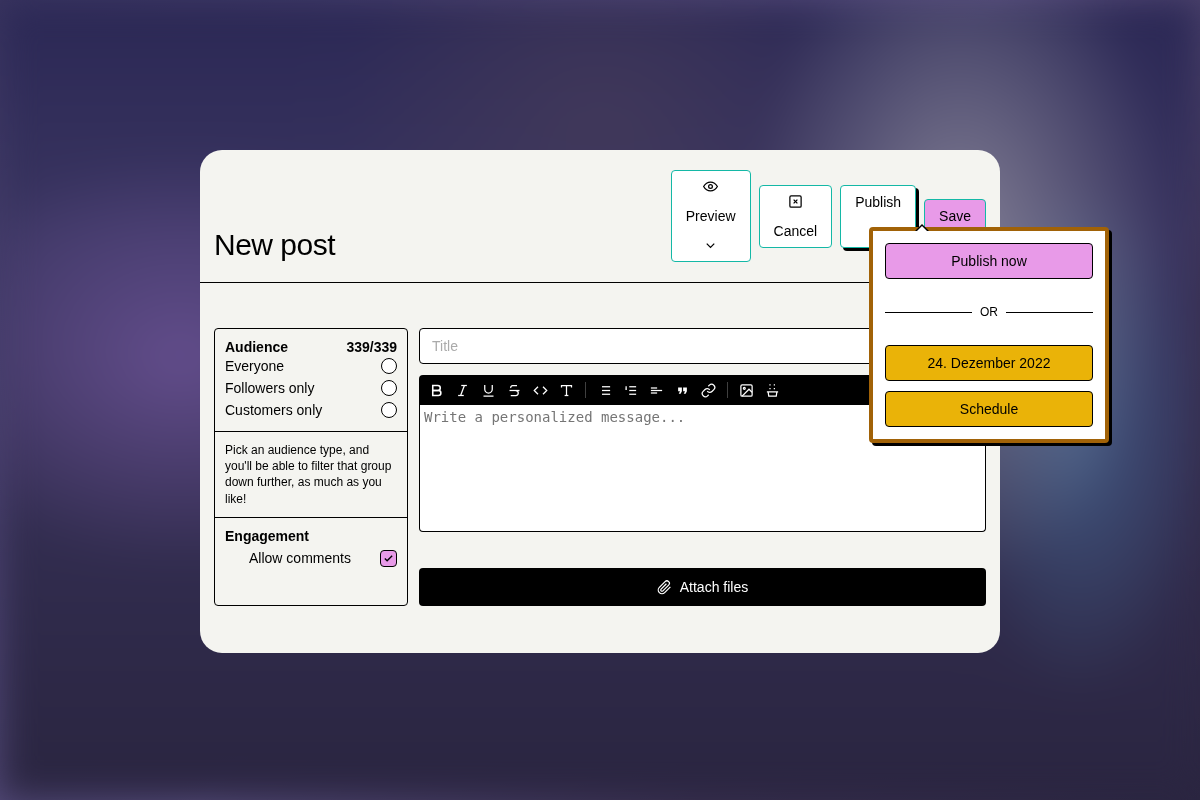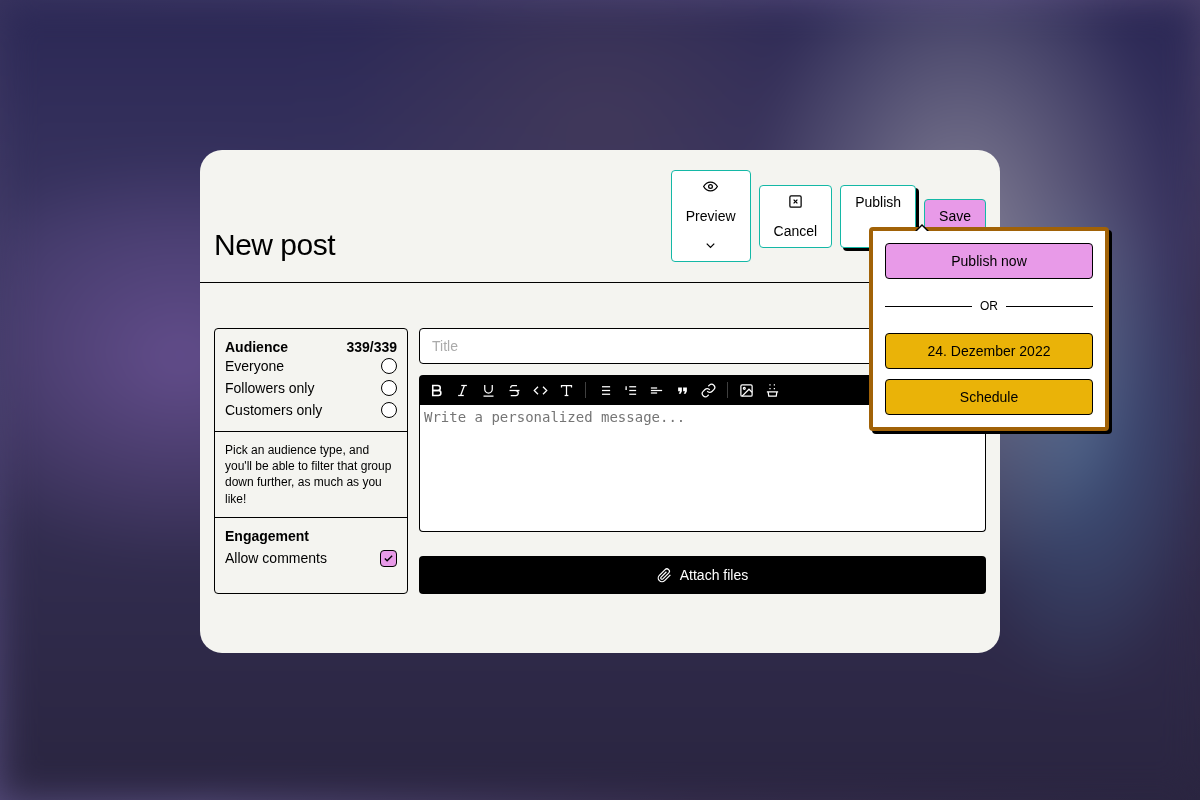--- a/index.html
+++ b/index.html
@@ -56,21 +56,21 @@
     background: #f4f4f0;
   }
   .side-section { padding: 10px 10px; border-bottom: 1px solid #000; }
   .side-section:last-child { border-bottom: none; }
   .side-head { display: flex; justify-content: space-between; }
   .side-title { font-weight: 600; font-size: 14px; }
   .side-count { font-weight: 600; font-size: 14px; }
   .radio-row { display: flex; justify-content: space-between; align-items: center; padding: 3px 0; font-size: 14px; }
   .radio { width: 16px; height: 16px; border: 1px solid #000; border-radius: 50%; background: #fff; }
   .hint { font-size: 12px; line-height: 1.35; color: #000; }
-  .check-row { display: flex; justify-content: space-between; align-items: center; padding-top: 6px; font-size: 14px; }
+  .check-row { display: flex; justify-content: space-between; align-items: center; padding-top: 6px; font-size: 14px; margin-left: 24px; }
   .checkbox { width: 17px; height: 17px; border: 1px solid #000; border-radius: 4px; background: #e89ae8; display: flex; align-items: center; justify-content: center; }
   .checkbox svg { width: 11px; height: 11px; }
   .editor { flex: 1; min-width: 0; }
   .title-input {
     width: 100%; border: 1px solid #000; border-radius: 4px;
     padding: 9px 12px; font-size: 14px; background: #fff;
   }
   .title-input::placeholder { color: #aaa; }
   .toolbar {
     margin-top: 11px; background: #000; color: #fff;
@@ -80,21 +80,21 @@
   .tgroup { display: flex; gap: 11px; align-items: center; }
   .tdiv { width: 1px; height: 16px; background: rgba(255,255,255,0.25); }
   .ticon { width: 15px; height: 15px; cursor: pointer; flex-shrink: 0; }
   .body-area {
     width: 100%; border: 1px solid #000; border-top: none;
     border-radius: 0 0 4px 4px;
     padding: 4px; min-height: 127px; background: #fff;
     font-size: 14px; color: #aaa; resize: none;
   }
   .attach {
-    margin-top: 20px; width: 100%;
+    margin-top: 32px; width: 100%;
     background: #000; color: #fff; border: none;
     border-radius: 4px; padding: 11px 0;
     display: flex; align-items: center; justify-content: center; gap: 8px;
     font-size: 14px; cursor: pointer;
   }
   
   .dropdown {
     position: absolute;
     left: 869px; top: 227px;
     width: 240px;
@@ -120,21 +120,21 @@
     border-left: 6px solid transparent;
     border-right: 6px solid transparent;
     border-bottom: 6px solid #fff;
   }
   .dd-btn {
     width: 100%; padding: 9px 0; text-align: center;
     border: 1px solid #000; border-radius: 4px;
     font-size: 14px; cursor: pointer; background: #eab308;
   }
   .dd-btn.pink { background: #e89ae8; }
-  .dd-or { display: flex; align-items: center; gap: 8px; margin: 20px 0; }
+  .dd-or { display: flex; align-items: center; gap: 8px; margin: 26px 0; }
   .dd-or .line { flex: 1; height: 1px; background: #000; }
   .dd-or span { font-size: 12px; }
 </style>
 </head>
 <body>
 
 <div class="bg-blur"></div>
 
 <div class="window">
   <div class="window-inner">

